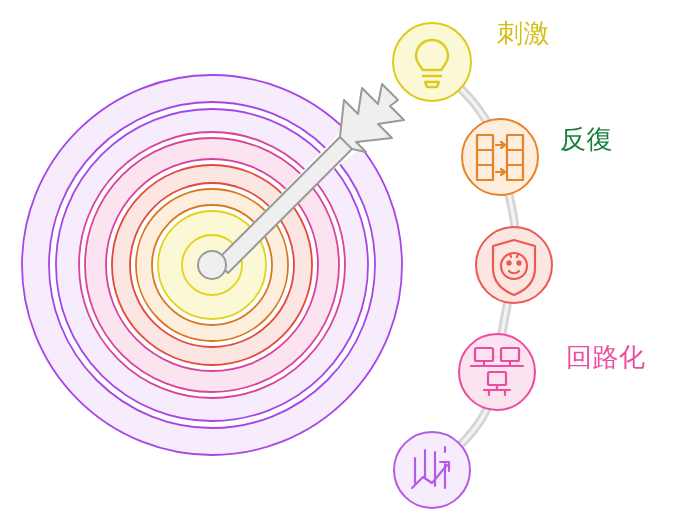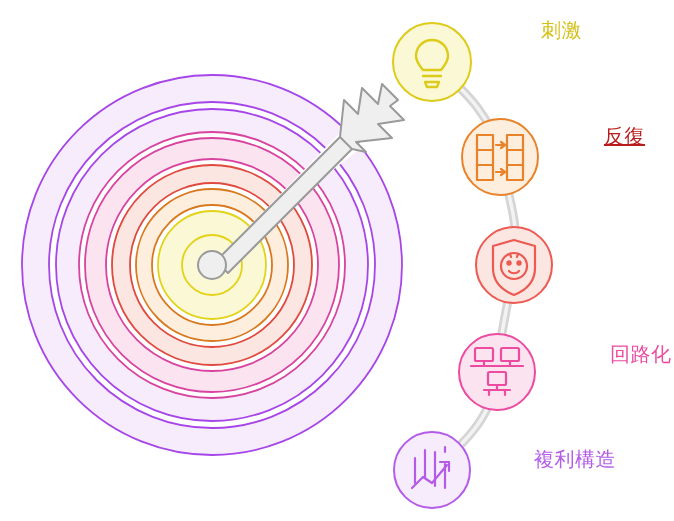--- a/index.html
+++ b/index.html
@@ -22,26 +22,25 @@
   svg.layer {
     position: absolute;
     left: 0;
     top: 0;
     width: 674px;
     height: 521px;
   }
   .node-label {
     position: absolute;
     font-family: "DejaVu Sans", "Liberation Sans", sans-serif;
-    font-size: 20px;
+    font-size: 26px;
     font-weight: 500;
     letter-spacing: 0.5px;
     white-space: nowrap;
     line-height: 1;
-    margin-left: 44px;
   }
 </style>
 </head>
 <body>
 
 <div id="stage">
 
   <svg class="layer" viewBox="0 0 674 521">
     <defs>
 
@@ -150,17 +149,16 @@
         <line x1="435" y1="452" x2="435" y2="486"></line>
         <line x1="445" y1="447" x2="445" y2="452"></line>
         <line x1="445" y1="464" x2="445" y2="488"></line>
         <polyline points="412,488 423,477 432,483 447,465"></polyline>
         <polyline points="440,462 449,462 449,471"></polyline>
       </g>
     </g>
   </svg>
 
   <div class="node-label" style="left:497px; top:20px; color:#d4c017;">刺激</div>
-  <div class="node-label" style="left:560px; top:126px; color:#b91c1c;text-decoration:underline;">反復</div>
+  <div class="node-label" style="left:560px; top:126px; color:#15803d;">反復</div>
   <div class="node-label" style="left:566px; top:344px; color:#ec4ba0;">回路化</div>
-  <div class="node-label" style="left:490px; top:449px; color:#b45ce8;">複利構造</div>
 
 </div>
 
 </body></html>

